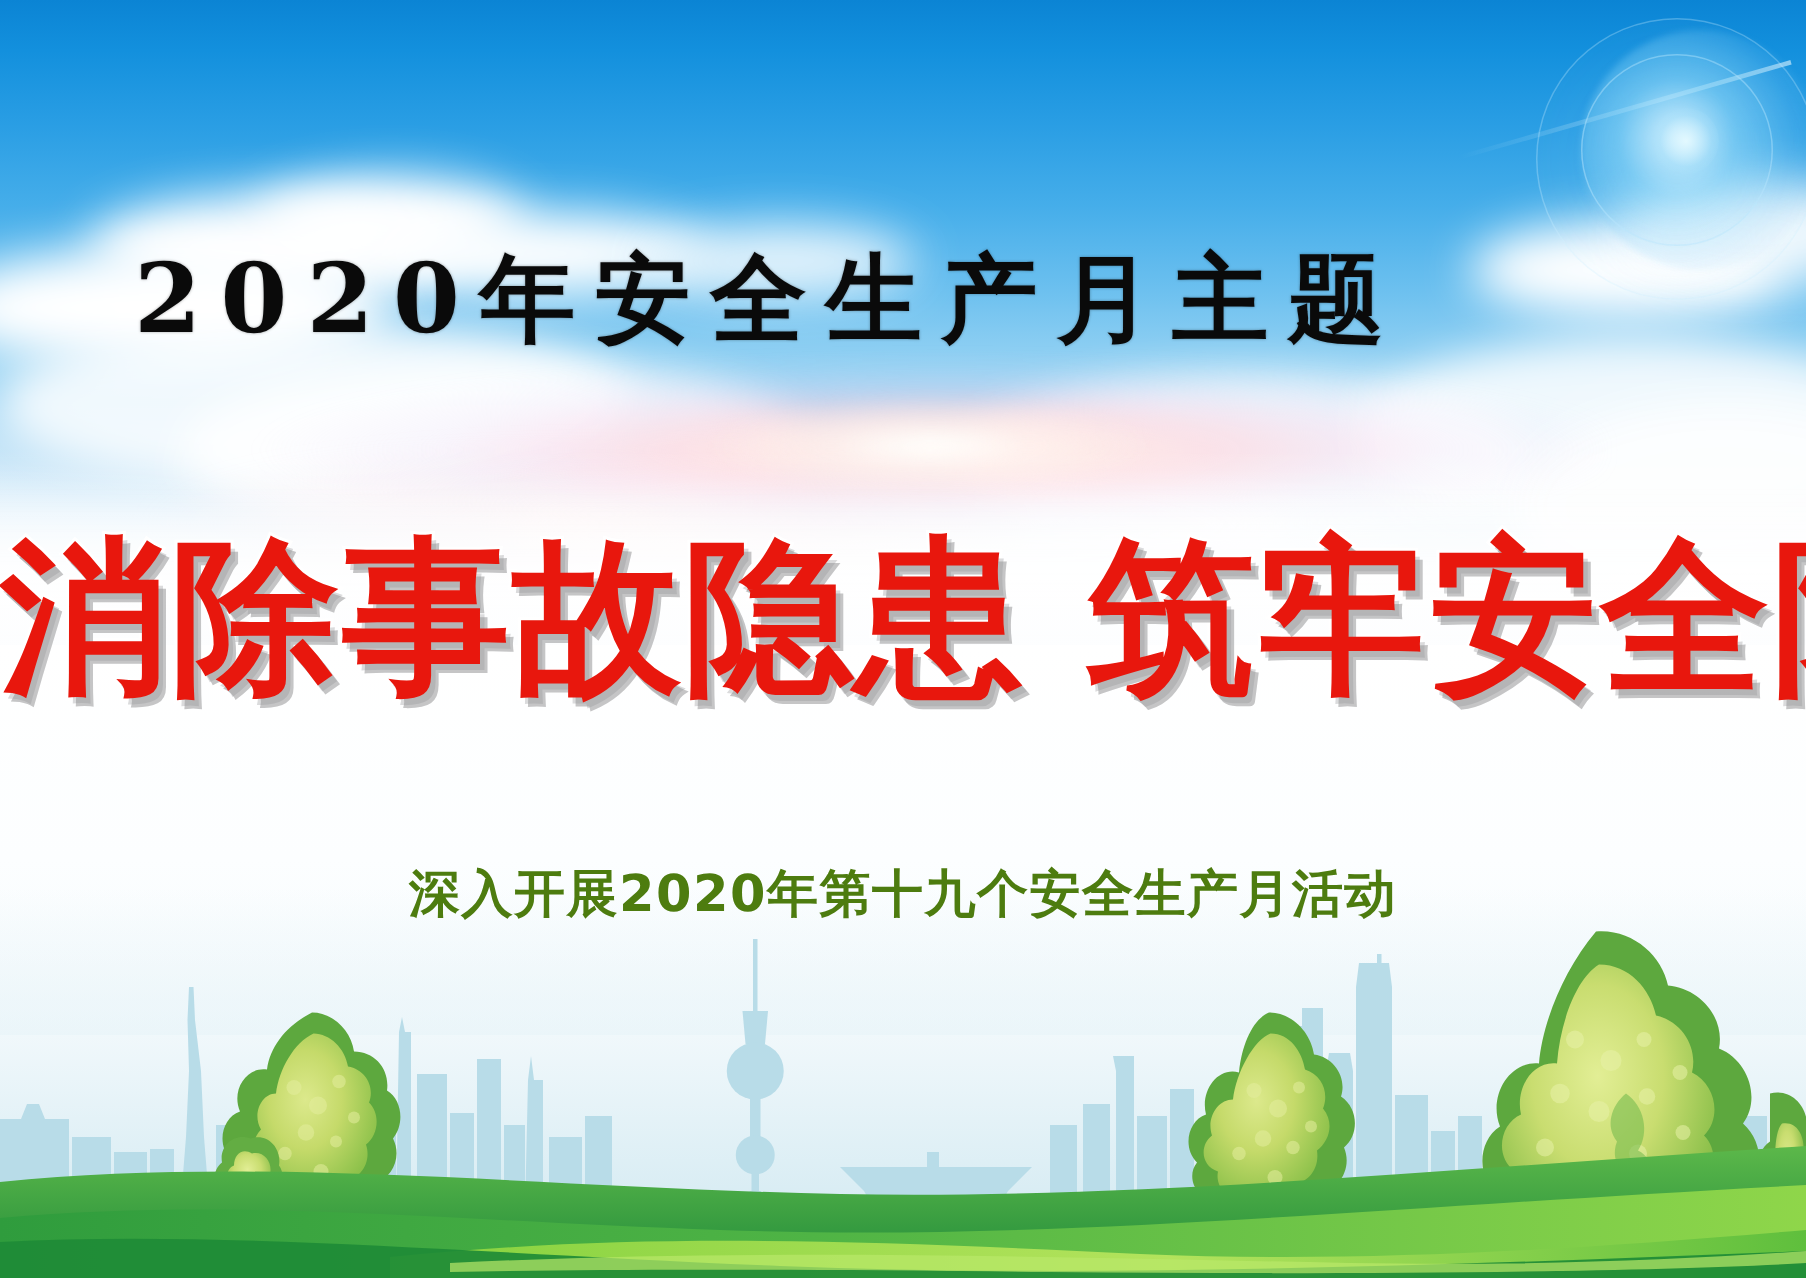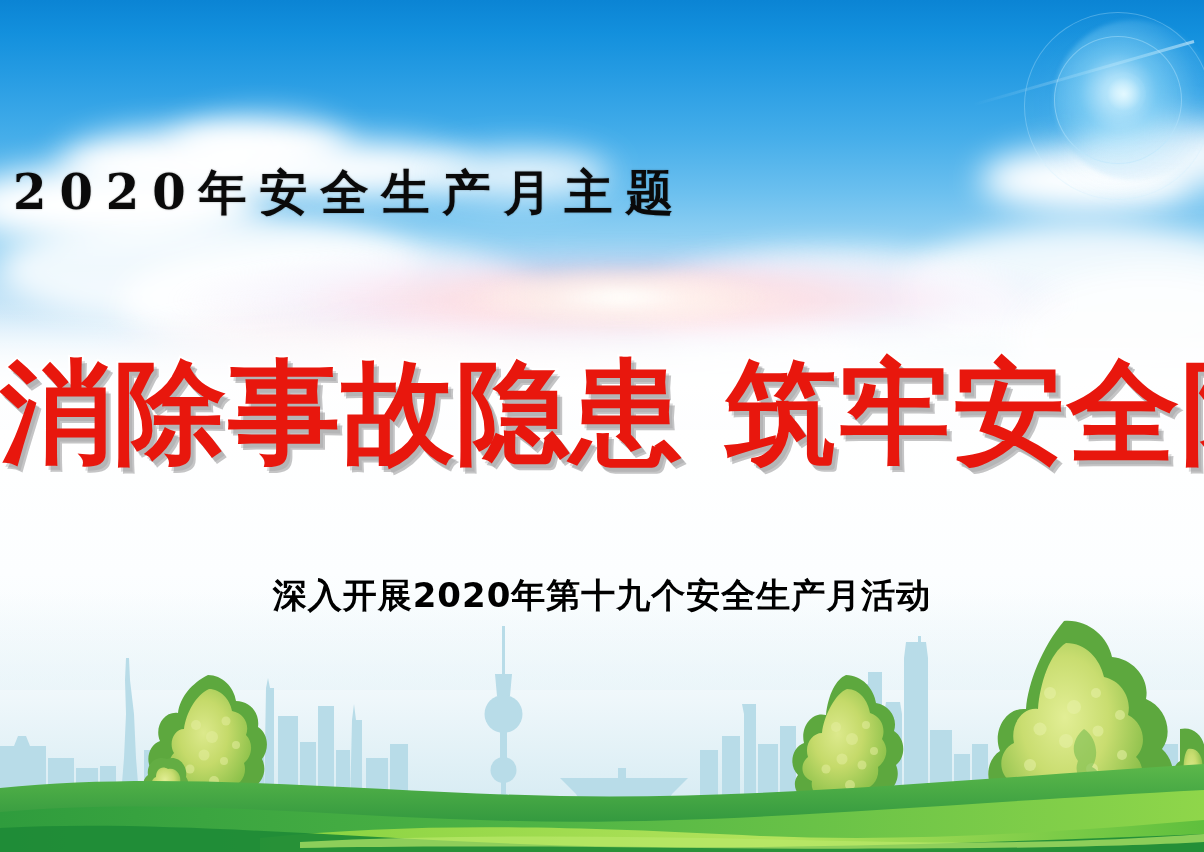--- a/index.html
+++ b/index.html
@@ -107,24 +107,24 @@
 
   
   .midwash{
     position:absolute;left:0;top:430px;width:1204px;height:260px;
     background:linear-gradient(to bottom,#ffffff 0%,#fcfeff 55%,#f4fafc 100%);
   }
 
   
   .title{
     position:absolute;left:0;top:168px;width:1012px;
-    text-align:left;
+    text-align:center;
     font-family:"DejaVu Serif","Liberation Serif",serif;
     font-weight:700;
-    font-size:48px;
+    font-size:64px;
     line-height:1;
     letter-spacing:13px;
     color:#0a0a0a;
     text-shadow:0 0 2px rgba(0,0,0,.35);
     white-space:nowrap;
     padding-left:13px;
     box-sizing:border-box;
   }
 
   .slogan{
@@ -144,21 +144,21 @@
        3px 4px 0 rgba(175,175,178,.45);
   }
 
   .subtitle{
     position:absolute;left:0;top:573px;width:1204px;
     text-align:center;
     font-family:"DejaVu Sans","Liberation Sans",sans-serif;
     font-weight:600;
     font-size:34px;
     letter-spacing:1px;
-    color:#000000;
+    color:#4d7c0f;
     white-space:nowrap;
   }
 
   
   .landscape{
     position:absolute;left:0;bottom:0;width:1204px;height:260px;
     overflow:hidden;
   }
   .haze{
     position:absolute;left:0;bottom:0;width:1204px;height:260px;

